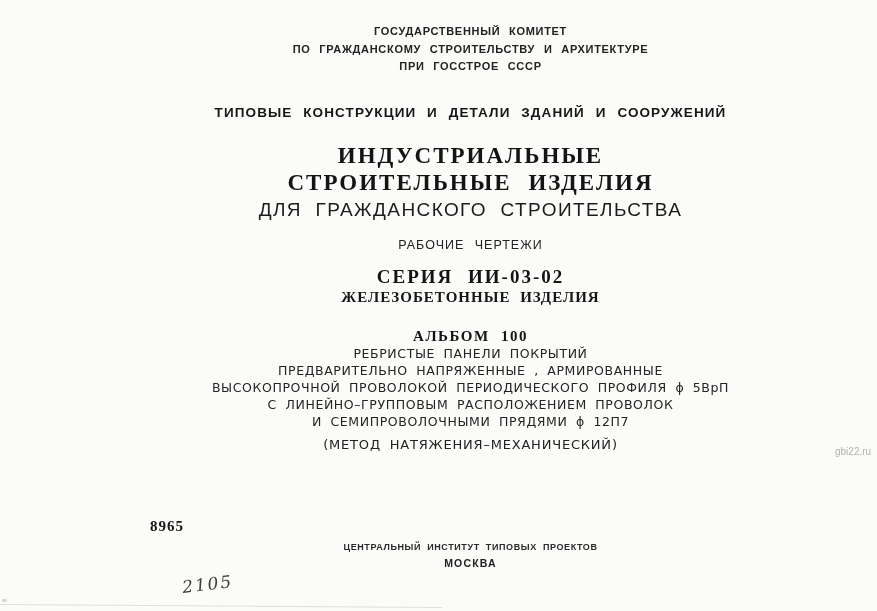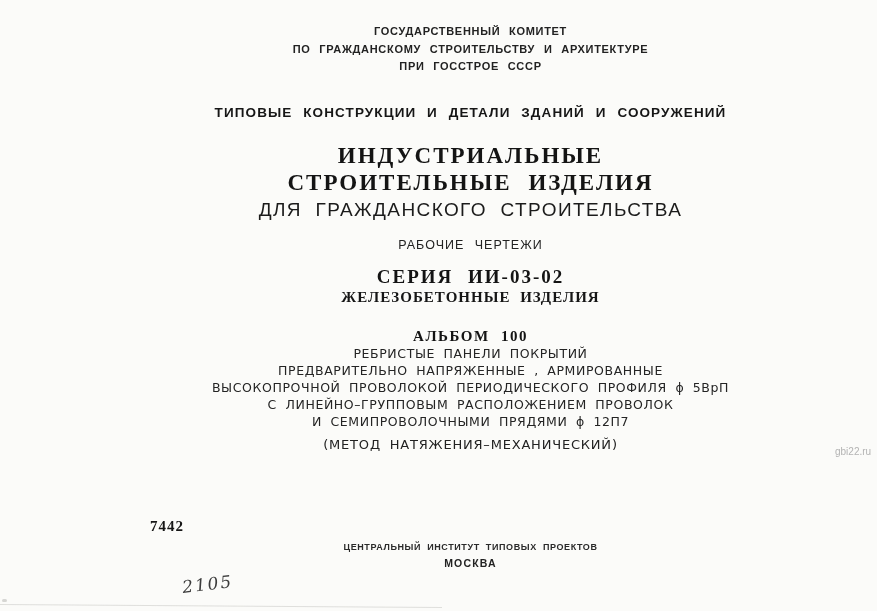--- a/index.html
+++ b/index.html
@@ -211,21 +211,21 @@
   <div class="cline serif series2">ЖЕЛЕЗОБЕТОННЫЕ ИЗДЕЛИЯ</div>
 
   <div class="cline serif album-head">АЛЬБОМ 100</div>
   <div class="cline draft album-line al1">РЕБРИСТЫЕ ПАНЕЛИ ПОКРЫТИЙ</div>
   <div class="cline draft album-line al2">ПРЕДВАРИТЕЛЬНО НАПРЯЖЕННЫЕ , АРМИРОВАННЫЕ</div>
   <div class="cline draft album-line al3">ВЫСОКОПРОЧНОЙ ПРОВОЛОКОЙ ПЕРИОДИЧЕСКОГО ПРОФИЛЯ ϕ 5ВрП</div>
   <div class="cline draft album-line al4">С ЛИНЕЙНО–ГРУППОВЫМ РАСПОЛОЖЕНИЕМ ПРОВОЛОК</div>
   <div class="cline draft album-line al5">И СЕМИПРОВОЛОЧНЫМИ ПРЯДЯМИ ϕ 12П7</div>
   <div class="cline draft method">(МЕТОД НАТЯЖЕНИЯ–МЕХАНИЧЕСКИЙ)</div>
 
-  <div class="serif order-no">7442</div>
+  <div class="serif order-no">8965</div>
 
   <div class="cline sans institute">ЦЕНТРАЛЬНЫЙ ИНСТИТУТ ТИПОВЫХ ПРОЕКТОВ</div>
   <div class="cline sans city">МОСКВА</div>
 
   <div class="handwritten">2105</div>
 
   <div class="watermark sans">gbi22.ru</div>
 
   <div class="scan-edge"></div>
   <div class="scan-speck"></div>

